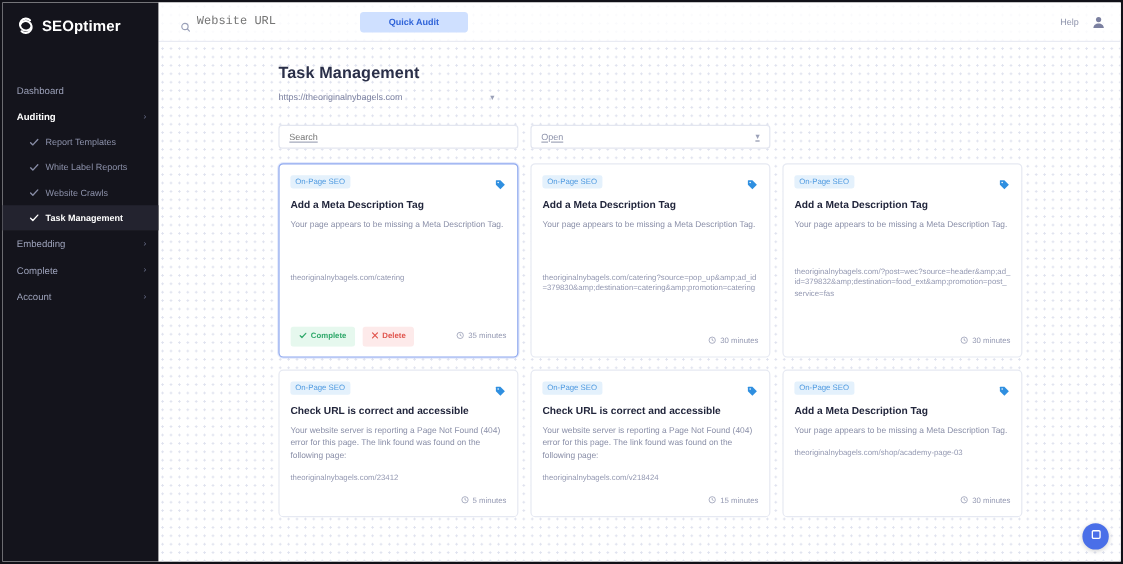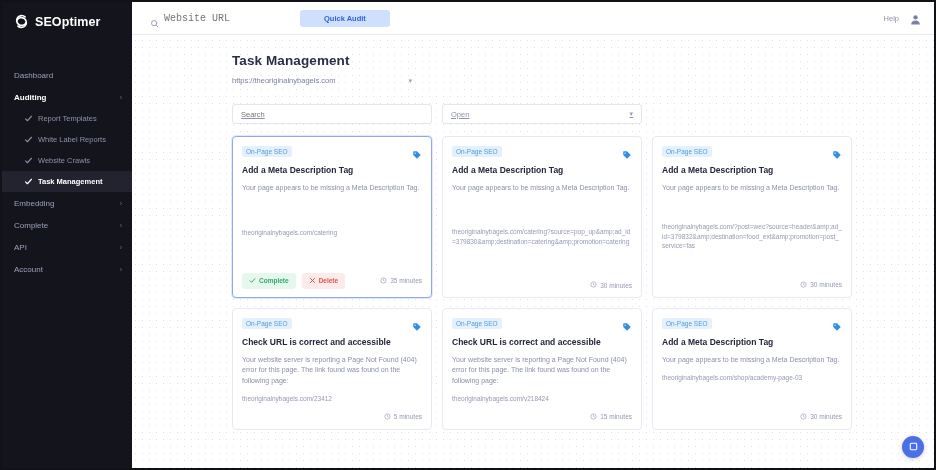--- a/index.html
+++ b/index.html
@@ -320,24 +320,20 @@
 
       <div class="nav-item">
         <span class="lbl">Embedding</span>
         <span class="chev">›</span>
       </div>
       <div class="nav-item">
         <span class="lbl">Complete</span>
         <span class="chev">›</span>
       </div>
       <div class="nav-item">
-        <span class="lbl">API</span>
-        <span class="chev">›</span>
-      </div>
-      <div class="nav-item">
         <span class="lbl">Account</span>
         <span class="chev">›</span>
       </div>
     </nav>
   </aside>
 
   <section class="main">
 
     <div class="topbar">
       <div class="search-wrap">

